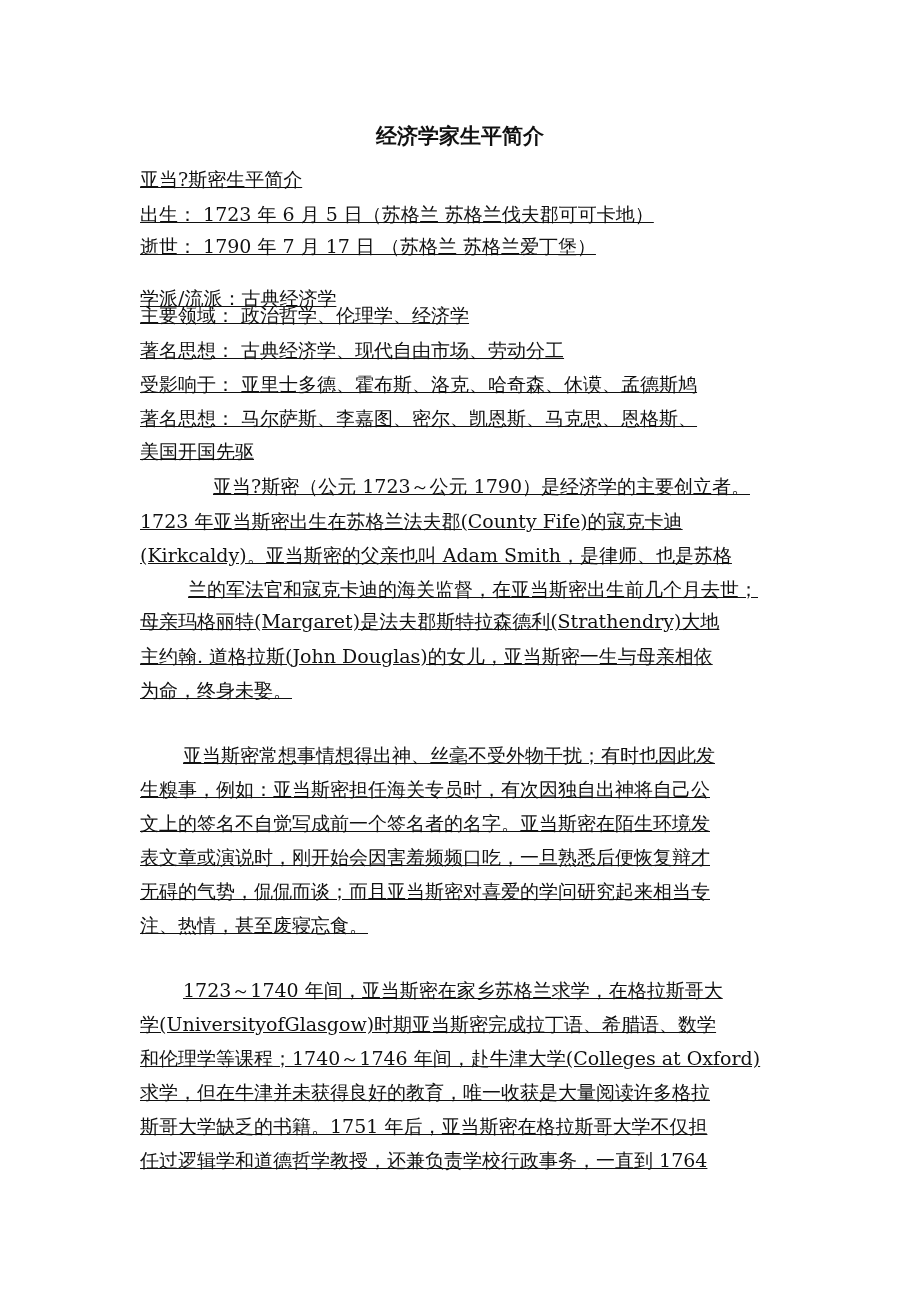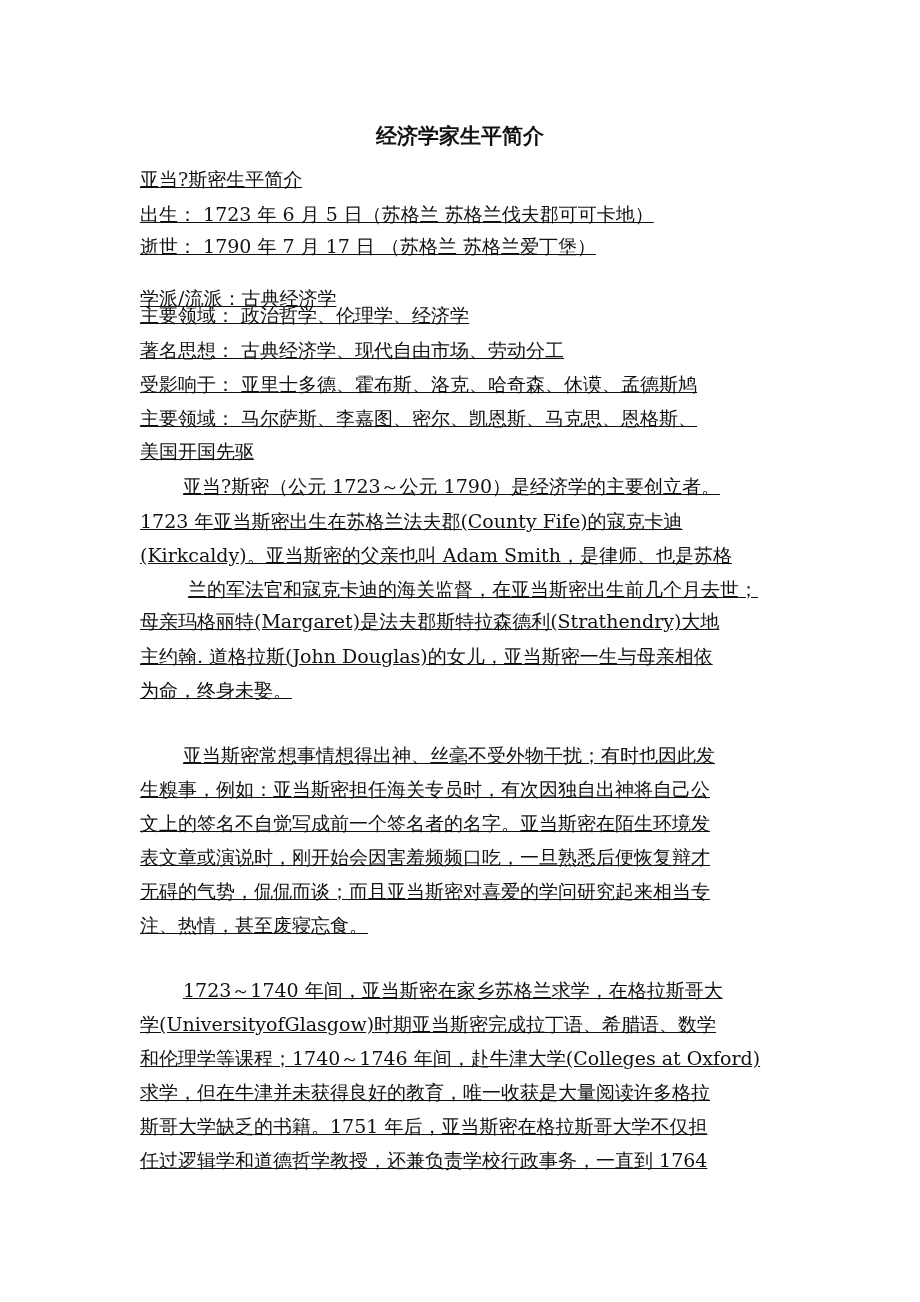--- a/index.html
+++ b/index.html
@@ -54,24 +54,24 @@
 
   <div class="title">经济学家生平简介</div>
 
   <div class="line" style="top:165px;">亚当?斯密生平简介</div>
   <div class="line" style="top:200px;">出生：  1723 年 6 月 5 日（苏格兰 苏格兰伐夫郡可可卡地）</div>
   <div class="line" style="top:232px;">逝世：  1790 年 7 月 17 日 （苏格兰 苏格兰爱丁堡）</div>
   <div class="line" style="top:284px;">学派/流派：古典经济学</div>
   <div class="line" style="top:301px;">主要领域：  政治哲学、伦理学、经济学</div>
   <div class="line" style="top:336px;">著名思想：  古典经济学、现代自由市场、劳动分工</div>
   <div class="line" style="top:370px;">受影响于：  亚里士多德、霍布斯、洛克、哈奇森、休谟、孟德斯鸠</div>
-  <div class="line" style="top:404px;">主要领域：  马尔萨斯、李嘉图、密尔、凯恩斯、马克思、恩格斯、</div>
+  <div class="line" style="top:404px;">著名思想：  马尔萨斯、李嘉图、密尔、凯恩斯、马克思、恩格斯、</div>
   <div class="line" style="top:437px;">美国开国先驱</div>
 
-  <div class="line indent" style="top:472px;">亚当?斯密（公元 1723～公元 1790）是经济学的主要创立者。</div>
+  <div class="line indent" style="top:472px;margin-left:30px;">亚当?斯密（公元 1723～公元 1790）是经济学的主要创立者。</div>
   <div class="line" style="top:507px;">1723 年亚当斯密出生在苏格兰法夫郡(County Fife)的寇克卡迪</div>
   <div class="line" style="top:541px;">(Kirkcaldy)。亚当斯密的父亲也叫 Adam Smith，是律师、也是苏格</div>
   <div class="line" style="top:575px;margin-left:48px;">兰的军法官和寇克卡迪的海关监督，在亚当斯密出生前几个月去世；</div>
   <div class="line" style="top:607px;">母亲玛格丽特(Margaret)是法夫郡斯特拉森德利(Strathendry)大地</div>
   <div class="line" style="top:642px;">主约翰. 道格拉斯(John Douglas)的女儿，亚当斯密一生与母亲相依</div>
   <div class="line" style="top:676px;">为命，终身未娶。</div>
 
   <div class="line indent" style="top:741px;">亚当斯密常想事情想得出神、丝毫不受外物干扰；有时也因此发</div>
   <div class="line" style="top:775px;">生糗事，例如：亚当斯密担任海关专员时，有次因独自出神将自己公</div>
   <div class="line" style="top:809px;">文上的签名不自觉写成前一个签名者的名字。亚当斯密在陌生环境发</div>

